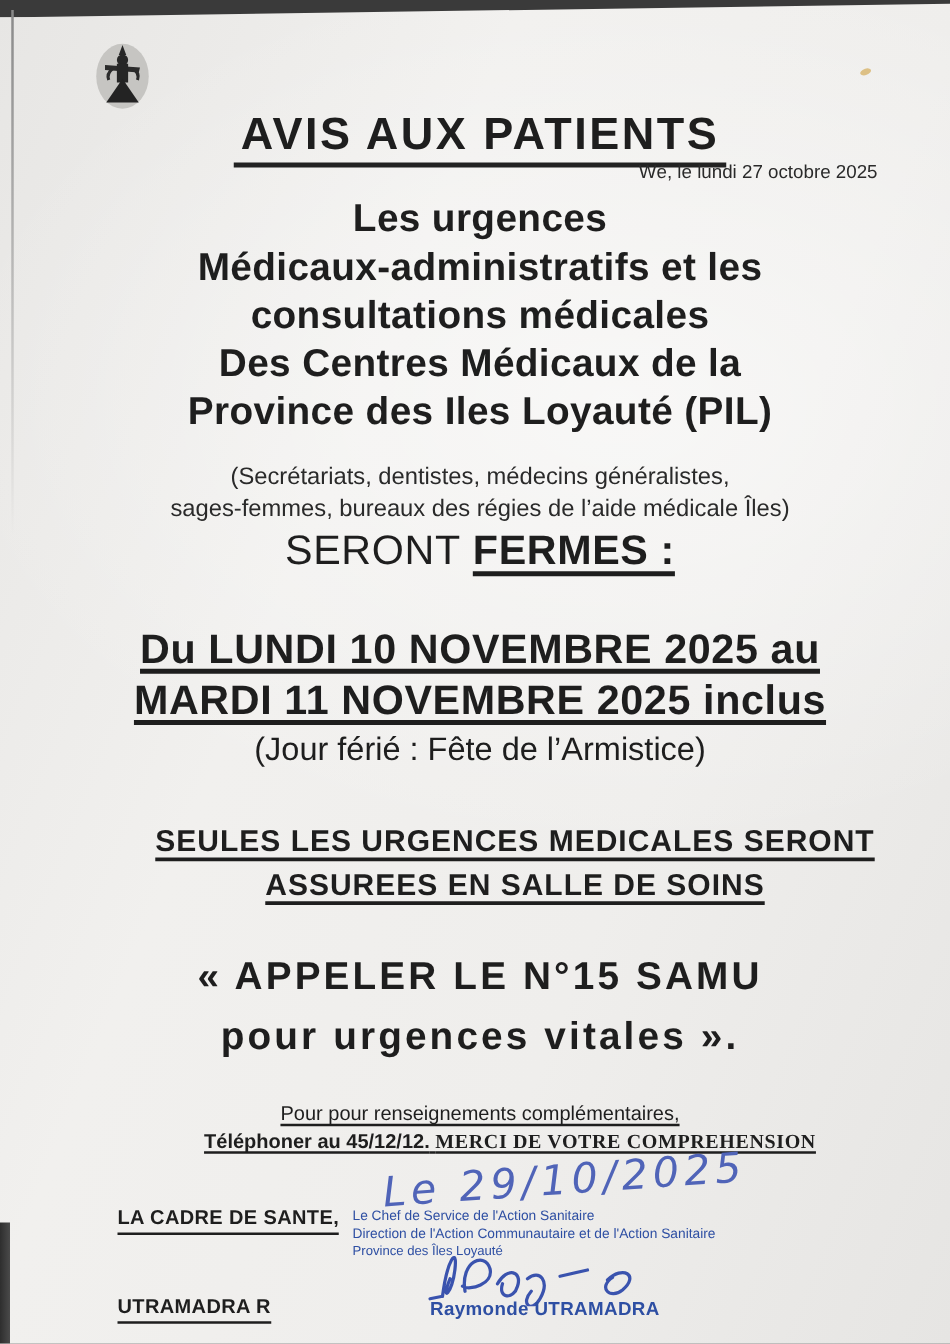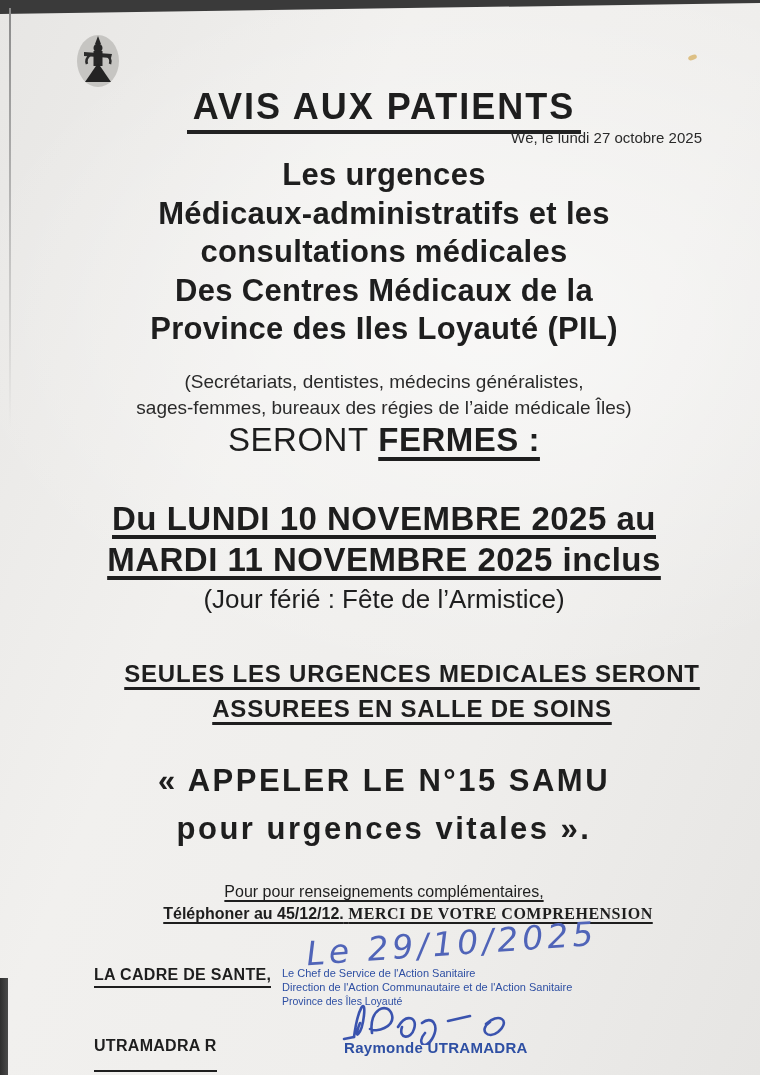--- a/index.html
+++ b/index.html
@@ -85,21 +85,21 @@
   }
   .stamp .s3 { font-size:10.5px; }
   .sig-svg { position:absolute; left:338px; top:993px; width:210px; height:52px; }
   .stamp-name {
     position:absolute; left:344px; top:1039px;
     color:#2e4fa3; font-weight:bold; font-size:15px; letter-spacing:0.3px;
   }
   .utra {
     position:absolute; left:94px; top:1037px;
     font-size:16px; font-weight:bold;
-    border-bottom:2px solid #1e1e1e; padding-bottom:15px; letter-spacing:0.3px;
+    border-bottom:2px solid #1e1e1e; padding-bottom:2px; letter-spacing:0.3px;
   }
   .speck { position:absolute; left:688px; top:55px; width:9px; height:5px; background:#d8b46a; border-radius:50%; transform:rotate(-20deg); opacity:0.8; }
 </style>
 </head>
 <body>
 
 <div class="page">
 
   <div class="scan-top"></div>
   <div class="scan-left-line"></div>

